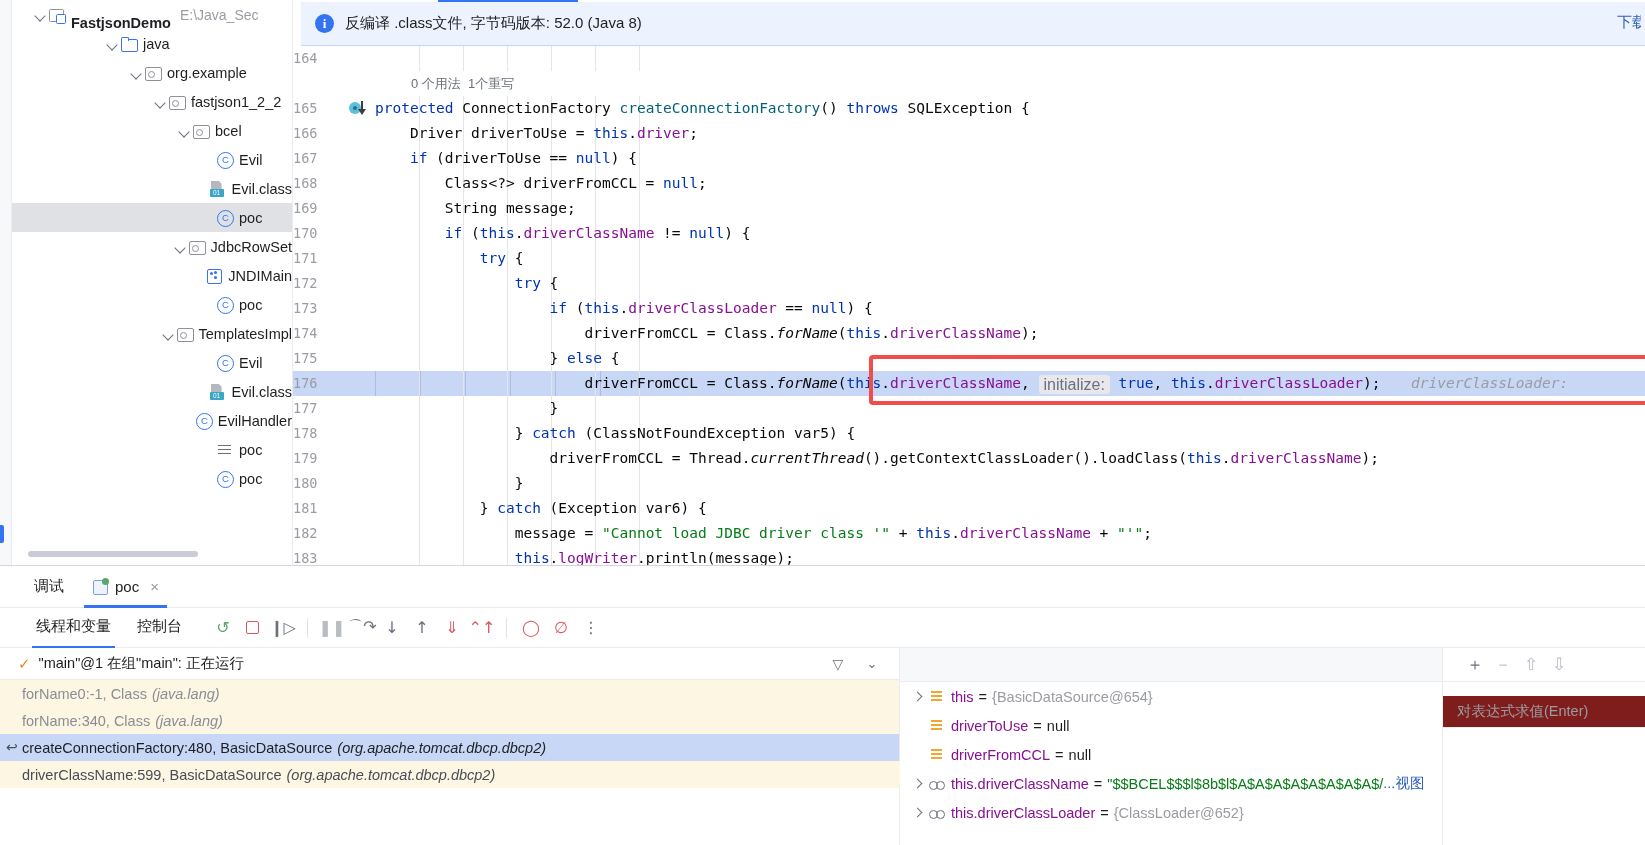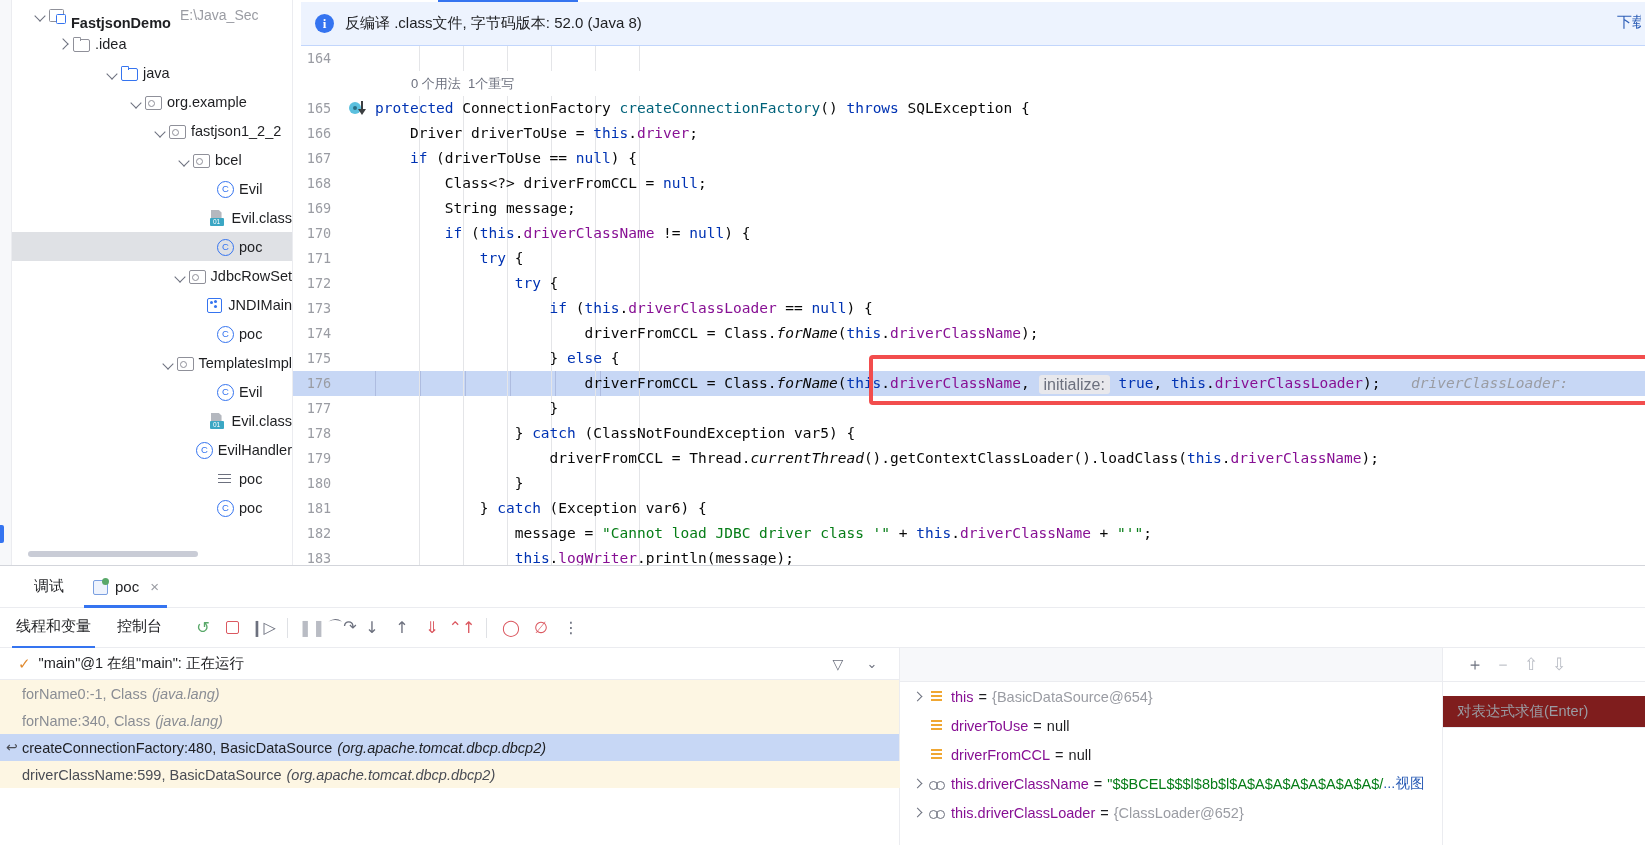--- a/index.html
+++ b/index.html
@@ -150,21 +150,21 @@
   }
 
   .code-area {
     position: absolute; left: 0; top: 46px; width: 1352px; height: 519px;
     background: #ffffff; overflow: hidden;
     font-family: "DejaVu Sans Mono", monospace; font-size: 14.5px;
   }
   .code-row { position: relative; height: 25px; white-space: pre; }
   .code-row.hl-exec { background: #c7d7f5; }
   .gutter-num {
-    position: absolute; left: 0; width: 52px; text-align: center;
+    position: absolute; left: 0; width: 52px; text-align: left;
     color: #9a9ca3; font-size: 13.5px; line-height: 25px;
   }
   .gutter-icons { position: absolute; left: 56px; top: 5px; width: 24px; height: 16px; }
   .bp-run {
     position: absolute; left: 0; top: 1px; width: 12px; height: 12px;
     background: #5bc0de; border-radius: 50%;
   }
   .bp-run::after {
     content: ""; position: absolute; left: 4px; top: 4px; width: 4px; height: 4px;
     background: #2a6f86; border-radius: 50%;
@@ -238,21 +238,21 @@
   .run-ic::after {
     content: ""; position: absolute; right: -1px; top: -1px; width: 7px; height: 7px;
     background: #59a869; border-radius: 50%;
   }
   .tab-close {
     margin-left: 11px; color: #9a9ca3; font-size: 15px; line-height: 1;
   }
 
   .dbg-toolbar {
     position: relative; height: 40px; display: flex; align-items: center;
-    padding-left: 16px; border-bottom: 1px solid #ebecf0; background: #fff;
+    padding-left: 36px; border-bottom: 1px solid #ebecf0; background: #fff;
   }
   .dbg-subtab {
     position: relative; font-size: 15px; color: #1e1f22; margin-right: 26px;
     padding-bottom: 2px;
   }
   .dbg-subtab.active::after {
     content: ""; position: absolute; left: -4px; right: -4px; bottom: -11px;
     height: 3px; background: #3574f0;
   }
   .tb-sep { width: 1px; height: 20px; background: #dfe1e5; margin: 0 9px; }
@@ -379,26 +379,20 @@
   </div>
 
   <div class="project-tree">
     <div id="tree-rows">
         <div class="tree-row">
           <span style="display:inline-block;width:18px"></span>
           <span class="chevron down"></span>
           <span class="ic ic-module"></span>
           <span class="tree-label bold">FastjsonDemo</span>
           <span class="tree-sub">E:\Java_Sec</span>
-        </div>
-        <div class="tree-row">
-          <span style="display:inline-block;width:42px"></span>
-          <span class="chevron right"></span>
-          <span class="ic ic-folder"></span>
-          <span class="tree-label">.idea</span>
         </div>
         <div class="tree-row">
           <span style="display:inline-block;width:90px"></span>
           <span class="chevron down"></span>
           <span class="ic ic-folder ic-folder-blue"></span>
           <span class="tree-label">java</span>
         </div>
         <div class="tree-row">
           <span style="display:inline-block;width:114px"></span>
           <span class="chevron down"></span>

